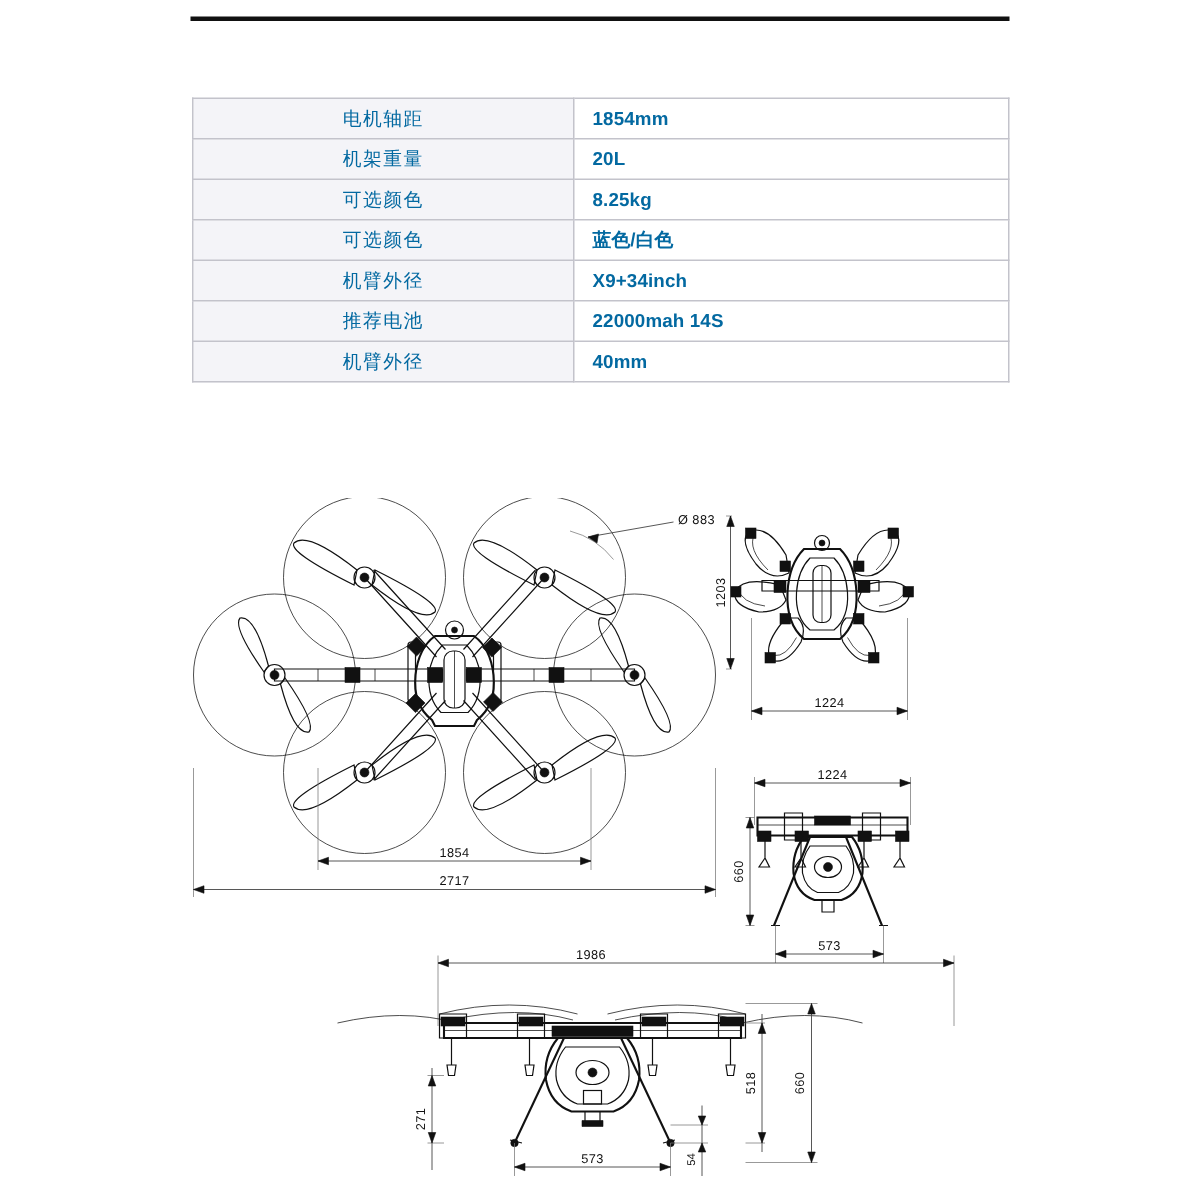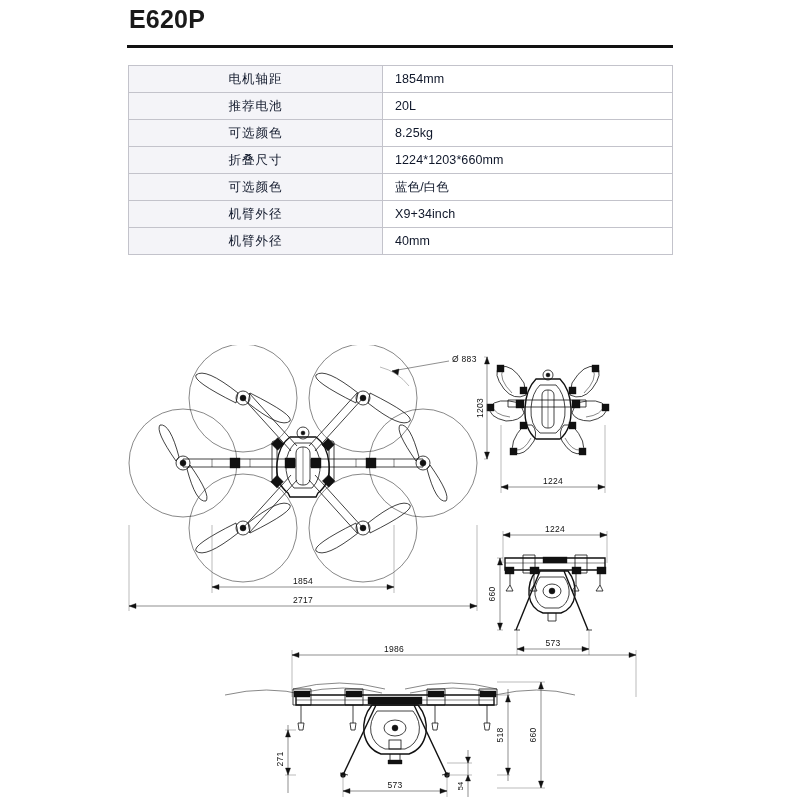--- a/index.html
+++ b/index.html
@@ -47,45 +47,46 @@
     left: 128px;
     top: 65px;
     width: 545px;
     border-collapse: collapse;
     table-layout: fixed;
   }
   .spec-table td {
     border: 1px solid #c3c3cb;
     height: 26px;
     font-size: 12.5px;
-    color: #0f172a;
+    color: #0369a1;
     padding: 0;
   }
   .spec-label {
     width: 253px;
     background: #f4f4f8;
     text-align: center;
     font-family: "DejaVu Sans", "Liberation Sans", sans-serif;
     font-size: 13px;
     letter-spacing: 1px;
     color: #2b2b2b;
   }
   .spec-value {
     background: #ffffff;
     padding-left: 12px !important;
     font-size: 13px;
     color: #1f1f1f;
     letter-spacing: 0.1px;
+    font-weight: bold;
   }
 
   
   .drawings {
     position: absolute;
     left: 0;
-    top: 345px;
+    top: 332px;
     width: 704px;
     height: 455px;
   }
   svg { display: block; }
   .ln   { stroke: #111; fill: none; stroke-width: 0.8; }
   .ln-t { stroke: #111; fill: none; stroke-width: 0.5; }
   .ln-h { stroke: #111; fill: none; stroke-width: 1.4; }
   .fill-k { fill: #111; stroke: #111; stroke-width: 0.4; }
   .dimln { stroke: #444; fill: none; stroke-width: 0.6; }
   .extln { stroke: #777; fill: none; stroke-width: 0.5; }
@@ -100,49 +101,48 @@
     font-size: 7.5px;
     fill: #111;
   }
 </style>
 </head>
 <body>
 
 <div class="page">
 
   <div class="title-block">
-    <h1 class="title-text">E620P</h1>
     <div class="title-rule"></div>
   </div>
 
   <table class="spec-table">
     <tbody>
       <tr>
         <td class="spec-label">电机轴距</td>
         <td class="spec-value">1854mm</td>
       </tr>
       <tr>
-        <td class="spec-label">推荐电池</td>
+        <td class="spec-label">机架重量</td>
         <td class="spec-value">20L</td>
       </tr>
       <tr>
         <td class="spec-label">可选颜色</td>
         <td class="spec-value">8.25kg</td>
       </tr>
       <tr>
-        <td class="spec-label">折叠尺寸</td>
-        <td class="spec-value">1224*1203*660mm</td>
-      </tr>
-      <tr>
         <td class="spec-label">可选颜色</td>
         <td class="spec-value">蓝色/白色</td>
       </tr>
       <tr>
         <td class="spec-label">机臂外径</td>
         <td class="spec-value">X9+34inch</td>
+      </tr>
+      <tr>
+        <td class="spec-label">推荐电池</td>
+        <td class="spec-value">22000mah 14S</td>
       </tr>
       <tr>
         <td class="spec-label">机臂外径</td>
         <td class="spec-value">40mm</td>
       </tr>
     </tbody>
   </table>
 
   <div class="drawings">
     <svg width="800" height="455" viewBox="0 0 800 455">

